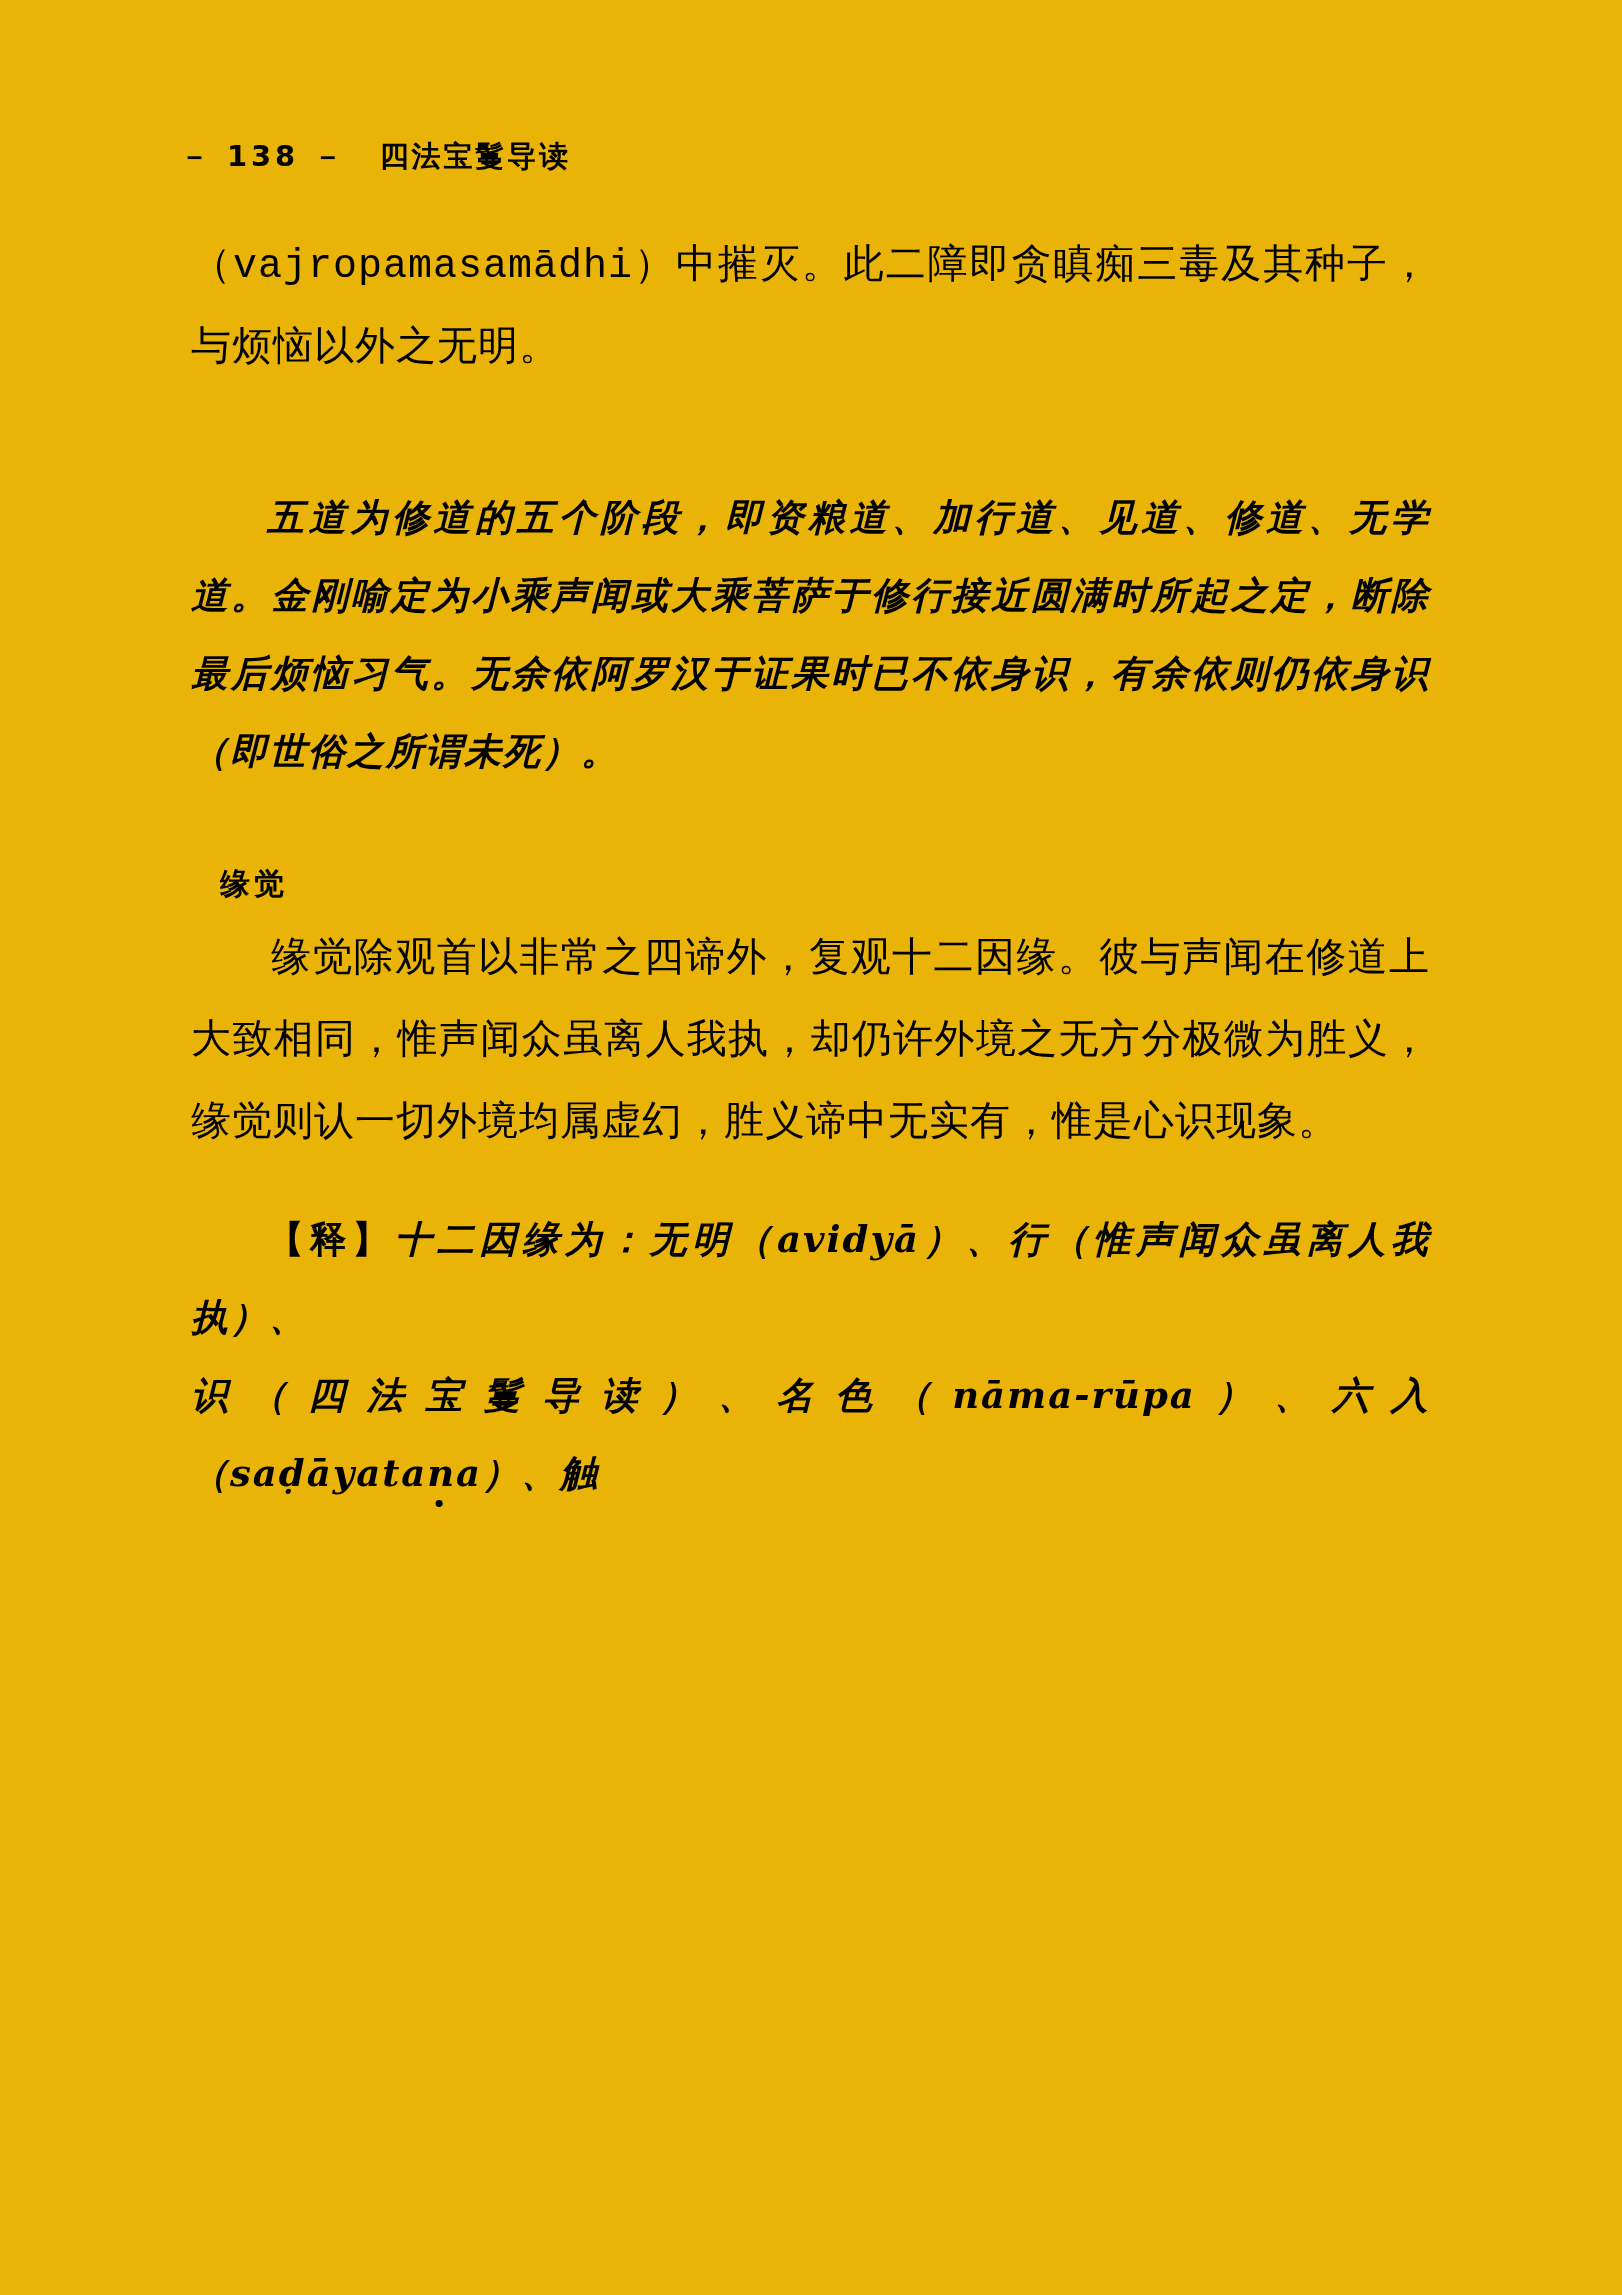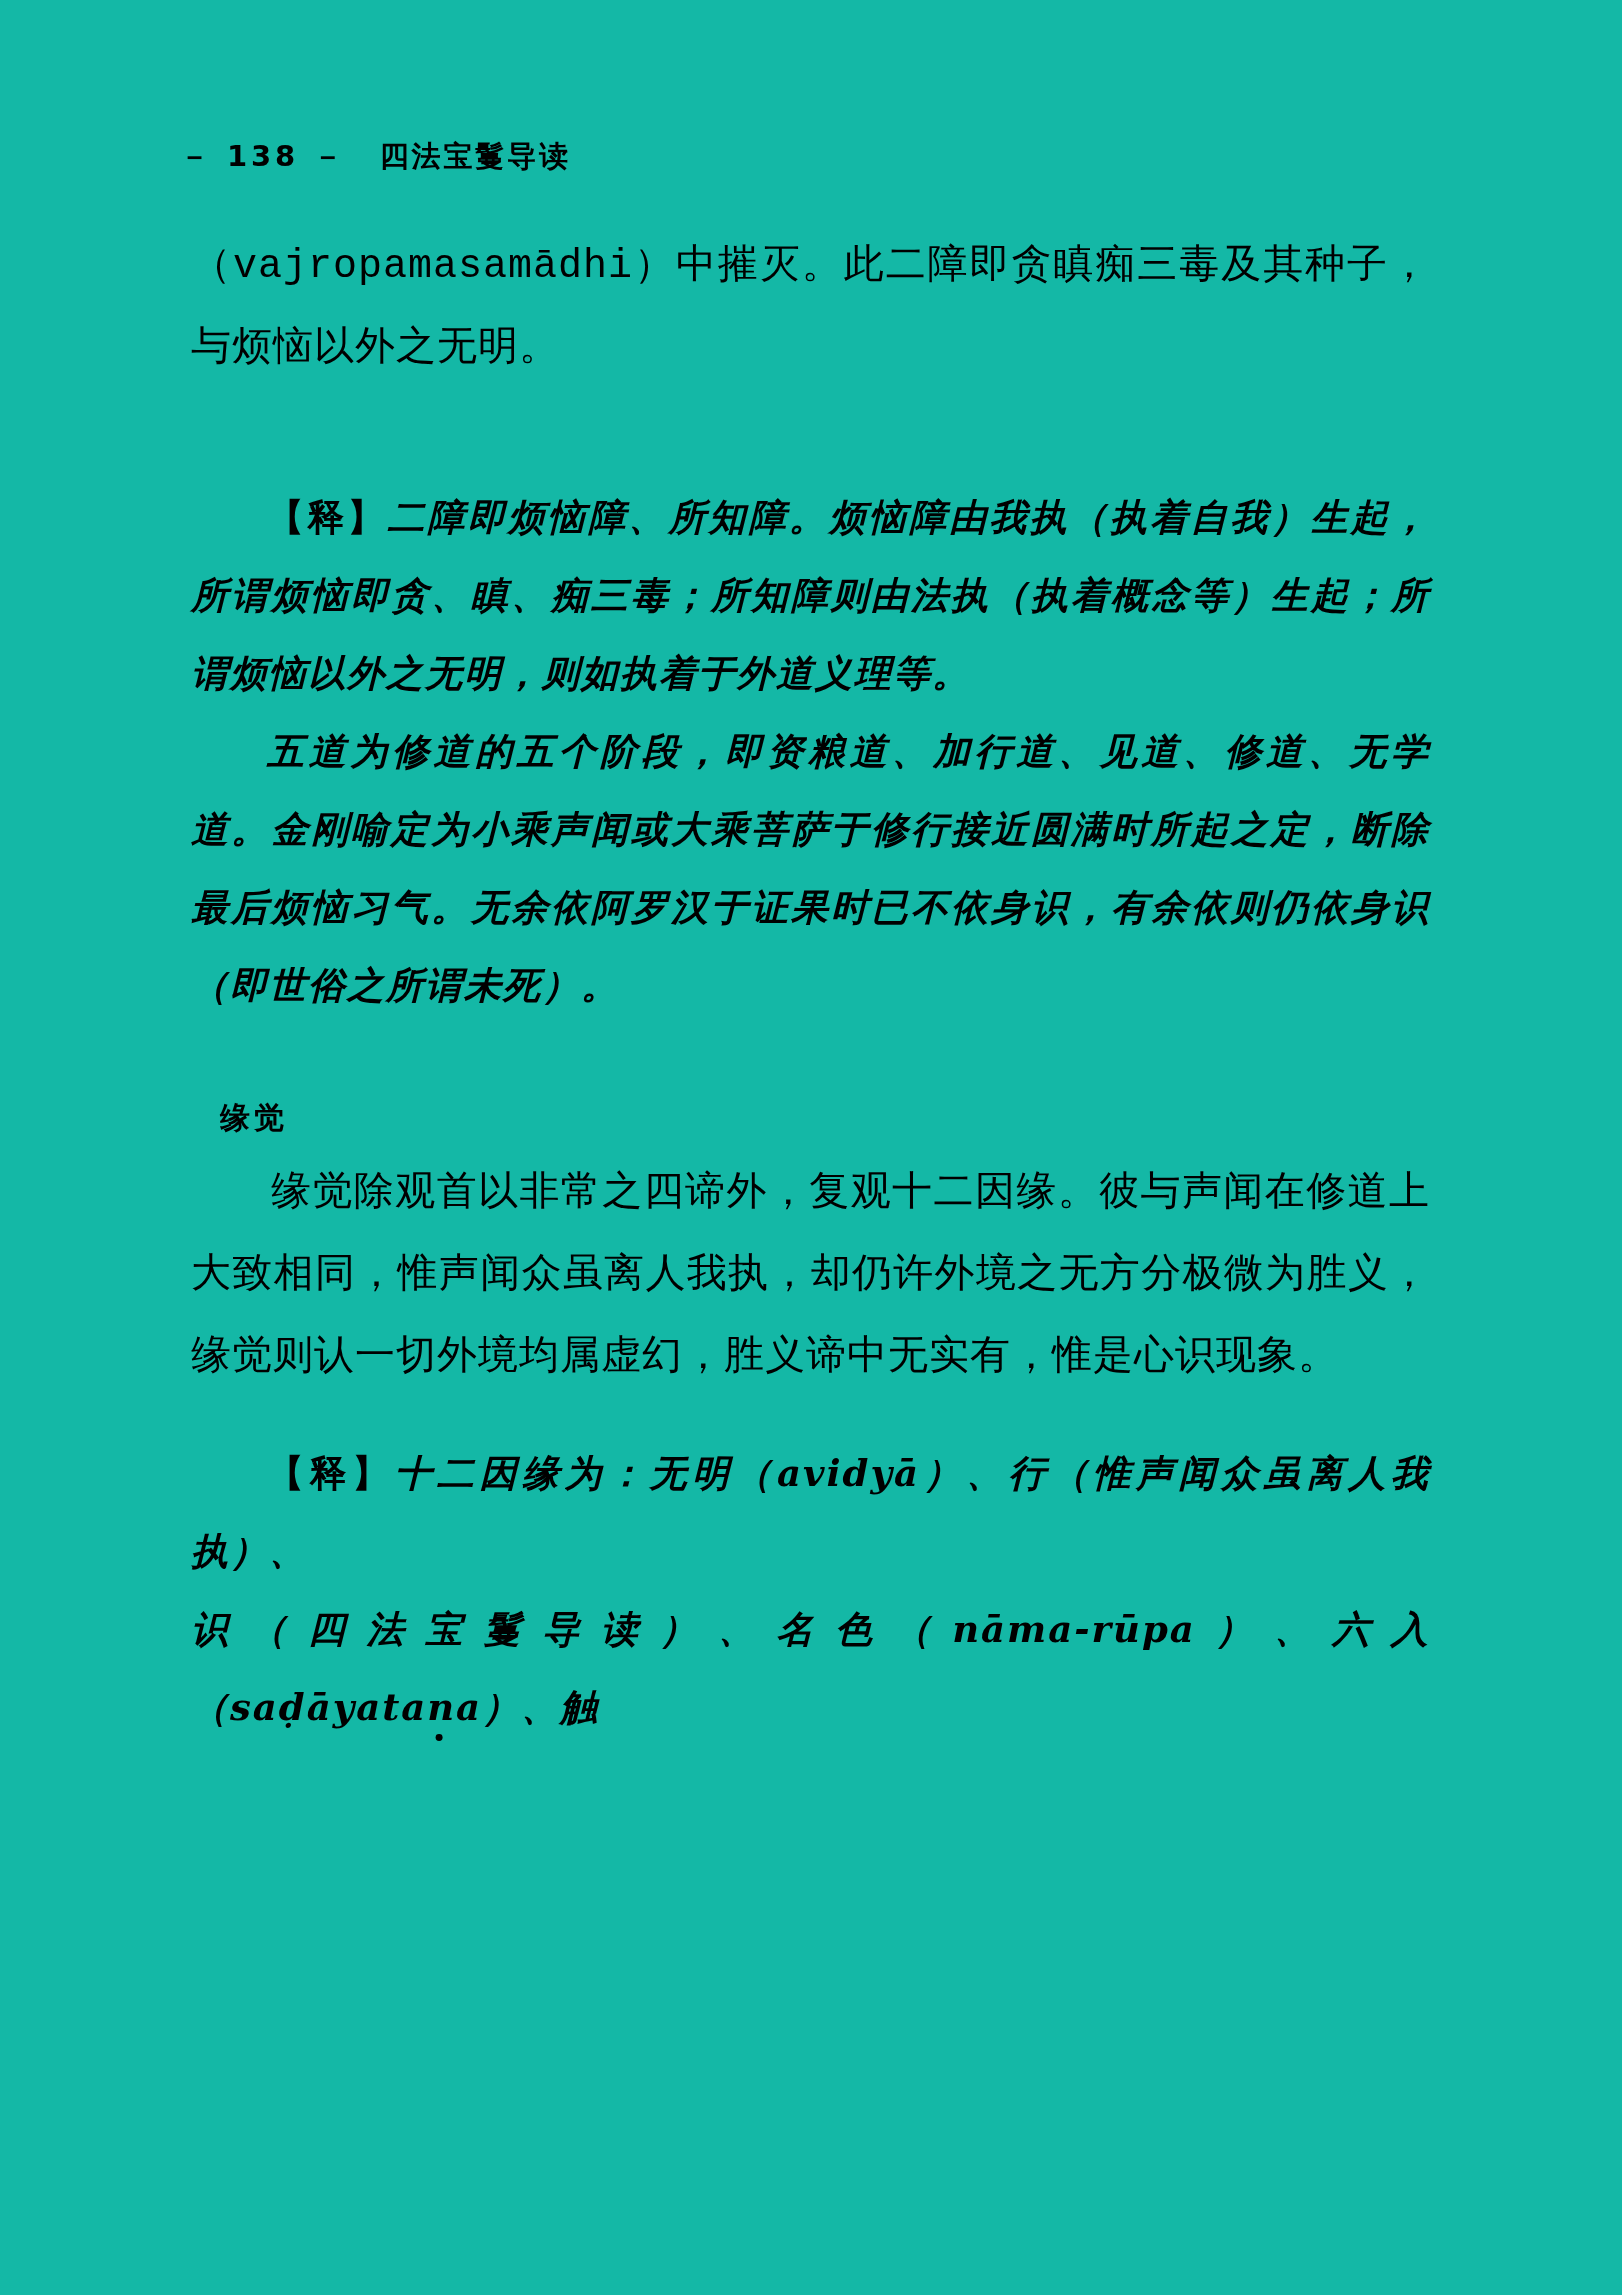--- a/index.html
+++ b/index.html
@@ -4,21 +4,21 @@
 <style>
   html, body {
     margin: 0;
     padding: 0;
     background: #ffffff;
   }
   .page {
     position: relative;
     width: 1623px;
     height: 2296px;
-    background: #14b8a6;
+    background: #eab308;
     font-family: "DejaVu Serif", serif;
     color: #000000;
     overflow: hidden;
   }
   .header {
     position: absolute;
     left: 180px;
     top: 137px;
     font-family: "DejaVu Sans", sans-serif;
     font-weight: bold;
@@ -106,21 +106,20 @@
     <span class="title">四法宝鬘导读</span>
   </div>
 
   <div class="body">
 
     <p class="main-para">（vajropamasamādhi）中摧灭。此二障即贪瞋痴三毒及其种子，与烦恼以外之无明。</p>
 
 
     <div class="spacer-lg"></div>
 
-    <p class="gloss indent"><span class="marker">【释】</span><span>二障即烦恼障、所知障。烦恼障由我执（执着自我）生起，所谓烦恼即贪、瞋、痴三毒；所知障则由法执（执着概念等）生起；所谓烦恼以外之无明，则如执着于外道义理等。</span></p>
 
     <p class="gloss indent"><span>五道为修道的五个阶段，即资粮道、加行道、见道、修道、无学道。金刚喻定为小乘声闻或大乘菩萨于修行接近圆满时所起之定，断除最后烦恼习气。无余依阿罗汉于证果时已不依身识，有余依则仍依身识（即世俗之所谓未死）。</span></p>
 
     <div class="spacer-md"></div>
 
     <p class="section-head">缘觉</p>
 
     <p class="main-para indent">缘觉除观首以非常之四谛外，复观十二因缘。彼与声闻在修道上大致相同，惟声闻众虽离人我执，却仍许外境之无方分极微为胜义，缘觉则认一切外境均属虚幻，胜义谛中无实有，惟是心识现象。</p>
 
     <div class="spacer-sm"></div>

